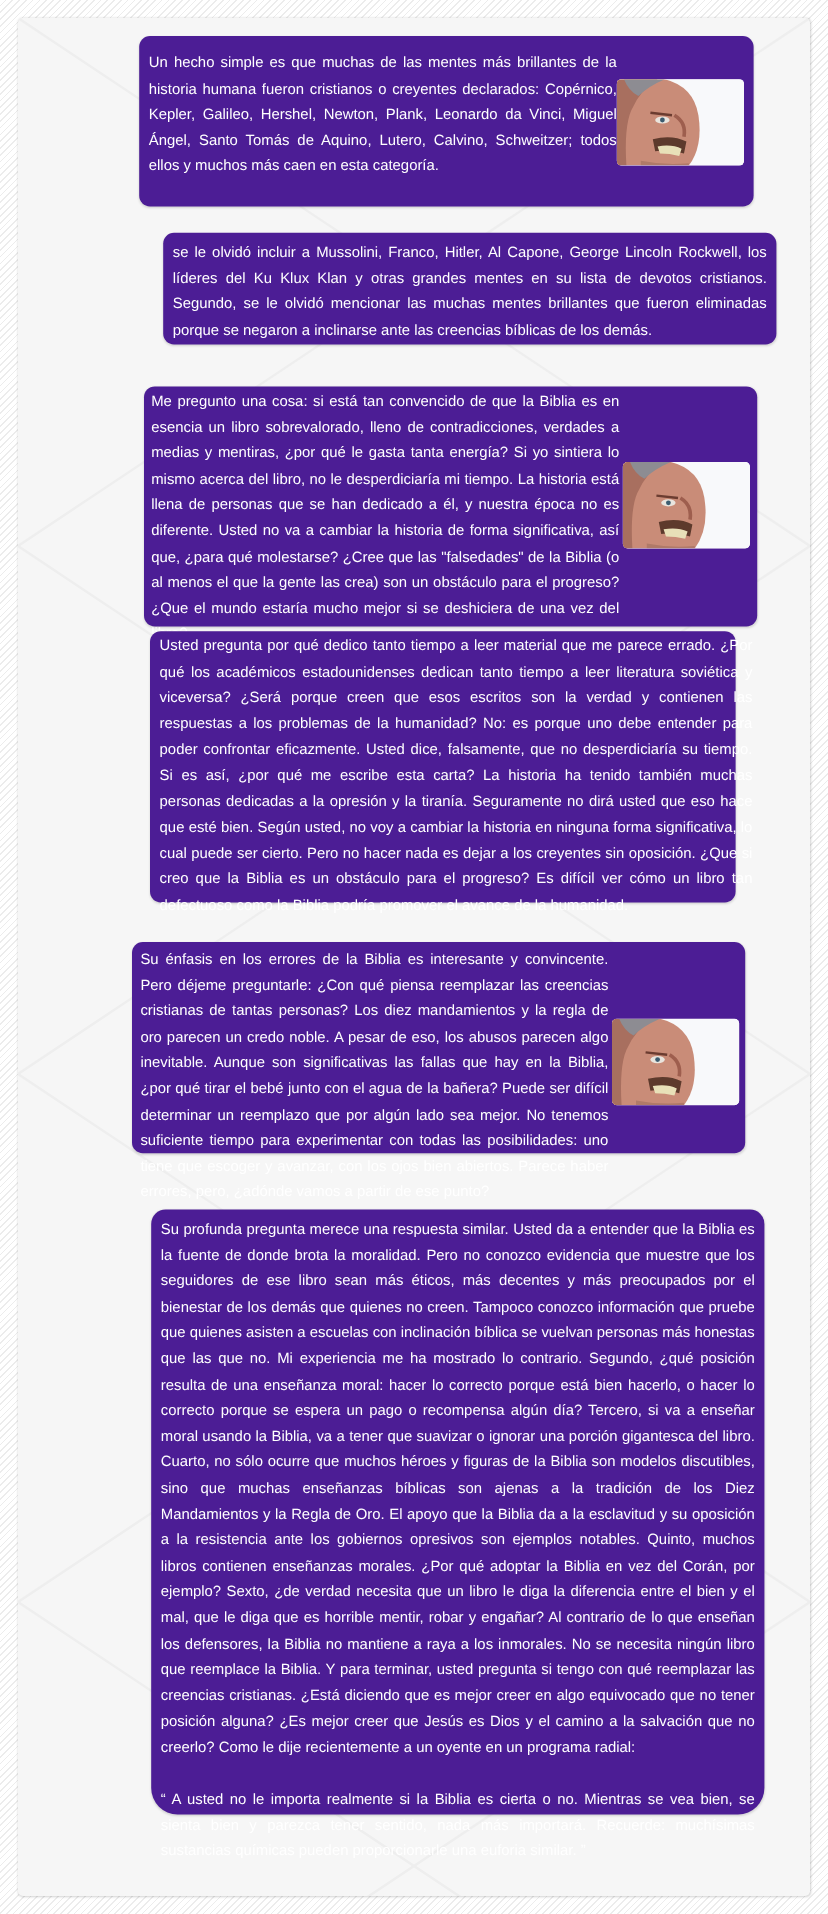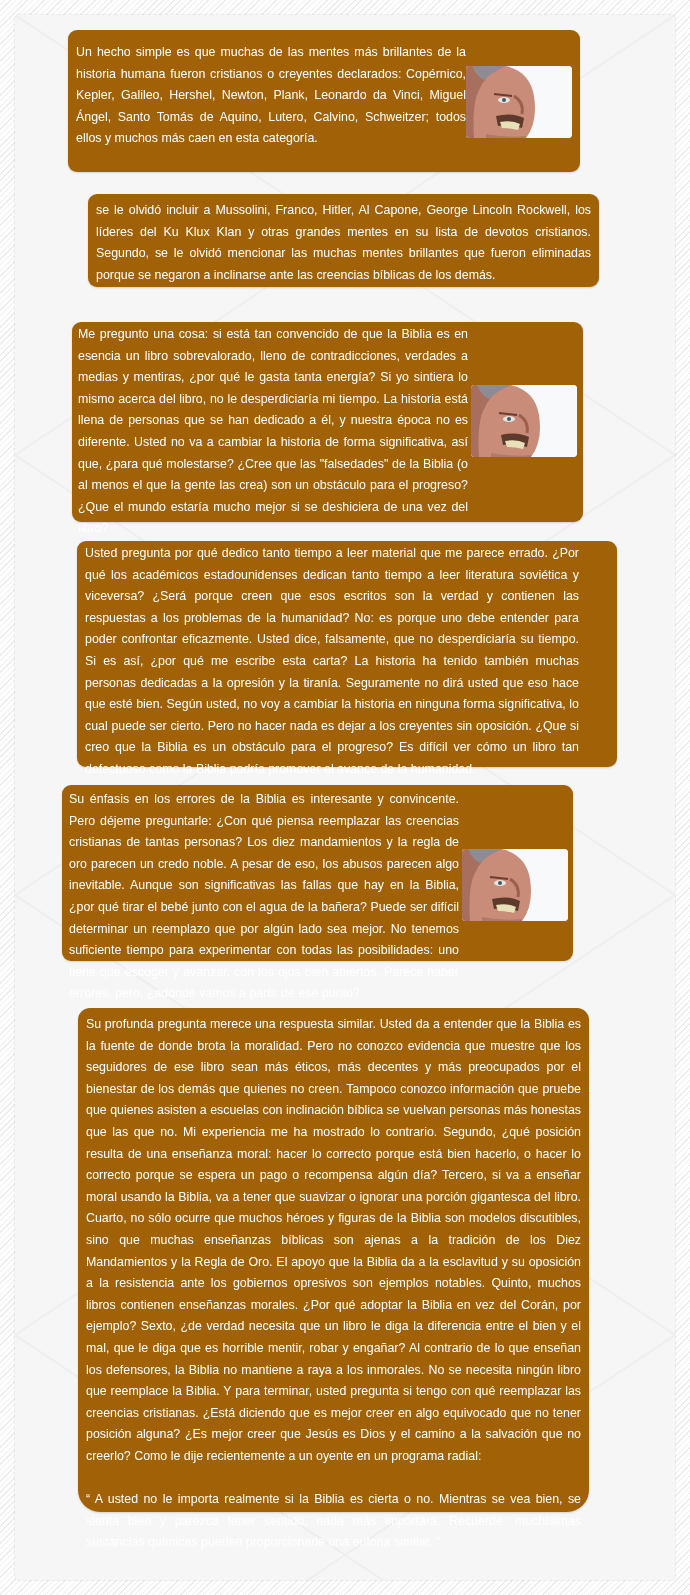--- a/index.html
+++ b/index.html
@@ -16,27 +16,28 @@
       left: 15px; top: 15px;
       width: 660px; height: 1565px;
       background: #f6f6f6;
       border-radius: 4px;
       box-shadow: 0 0 2px rgba(0,0,0,0.18);
       overflow: hidden;
     }
     .panel svg.bg-lines { position: absolute; left: 0; top: 0; }
     .block {
       position: absolute;
-      background: #a16207;
+      background: #4c1d95;
       color: #ffffff;
       border-radius: 9px;
       font-size: 12.4px;
       line-height: 21.6px;
       text-align: justify;
       box-shadow: 0 1px 2px rgba(0,0,0,0.15);
+      margin-left: 48px;
     }
     .block p { text-align: justify; }
     .block .txt { position: absolute; }
     .photo {
       position: absolute;
       width: 106px;
       height: 72px;
       border-radius: 4px;
       overflow: hidden;
       background: #ffffff;
@@ -95,21 +96,21 @@
       <circle cx="38" cy="34" r="2" fill="#3b5c70"></circle>
       <path d="M28 28 L46 30" stroke="#6b3c30" stroke-width="2"></path>
       <path d="M48 30 Q58 36 56 48" stroke="#9e5e4e" stroke-width="3" fill="none"></path>
       <path d="M30 50 Q46 46 58 52 L56 62 Q44 58 32 60 Z" fill="#5d3a2c"></path>
       <path d="M34 56 Q46 54 54 58 L52 64 Q44 62 36 62 Z" fill="#e8e0b8"></path>
       <path d="M20 68 Q40 72 60 70 L60 72 H20 Z" fill="#b07a68"></path>
     </svg>
   </div>
 </div>
 
-<div class="block" style="left:77px; top:541px; width:540px; height:226px;">
+<div class="block" style="left:77px; top:526px; width:488px; height:226px;">
   <p class="txt" style="left:8px; top:2px; width:494px;">Usted pregunta por qué dedico tanto tiempo a leer material que me parece errado. ¿Por qué los académicos estadounidenses dedican tanto tiempo a leer literatura soviética y viceversa? ¿Será porque creen que esos escritos son la verdad y contienen las respuestas a los problemas de la humanidad? No: es porque uno debe entender para poder confrontar eficazmente. Usted dice, falsamente, que no desperdiciaría su tiempo. Si es así, ¿por qué me escribe esta carta? La historia ha tenido también muchas personas dedicadas a la opresión y la tiranía. Seguramente no dirá usted que eso hace que esté bien. Según usted, no voy a cambiar la historia en ninguna forma significativa, lo cual puede ser cierto. Pero no hacer nada es dejar a los creyentes sin oposición. ¿Que si creo que la Biblia es un obstáculo para el progreso? Es difícil ver cómo un libro tan defectuoso como la Biblia podría promover el avance de la humanidad.</p>
 </div>
 
 <div class="block" style="left:62px; top:785px; width:511px; height:176px;">
   <p class="txt" style="left:7px; top:4px; width:390px;">Su énfasis en los errores de la Biblia es interesante y convincente. Pero déjeme preguntarle: ¿Con qué piensa reemplazar las creencias cristianas de tantas personas? Los diez mandamientos y la regla de oro parecen un credo noble. A pesar de eso, los abusos parecen algo inevitable. Aunque son significativas las fallas que hay en la Biblia, ¿por qué tirar el bebé junto con el agua de la bañera? Puede ser difícil determinar un reemplazo que por algún lado sea mejor. No tenemos suficiente tiempo para experimentar con todas las posibilidades: uno tiene que escoger y avanzar, con los ojos bien abiertos. Parece haber errores, pero, ¿adónde vamos a partir de ese punto?</p>
   <div class="photo" style="left:400px; top:64px;">
     <svg width="106" height="72" viewBox="0 0 106 72">
       <rect width="106" height="72" fill="#f8f9fb"></rect>
       <path d="M0 0 H40 Q64 6 68 30 Q72 56 60 72 H0 Z" fill="#c98c78"></path>
       <path d="M0 0 H34 Q20 8 12 26 Q6 40 8 72 H0 Z" fill="#a86f5f"></path>

